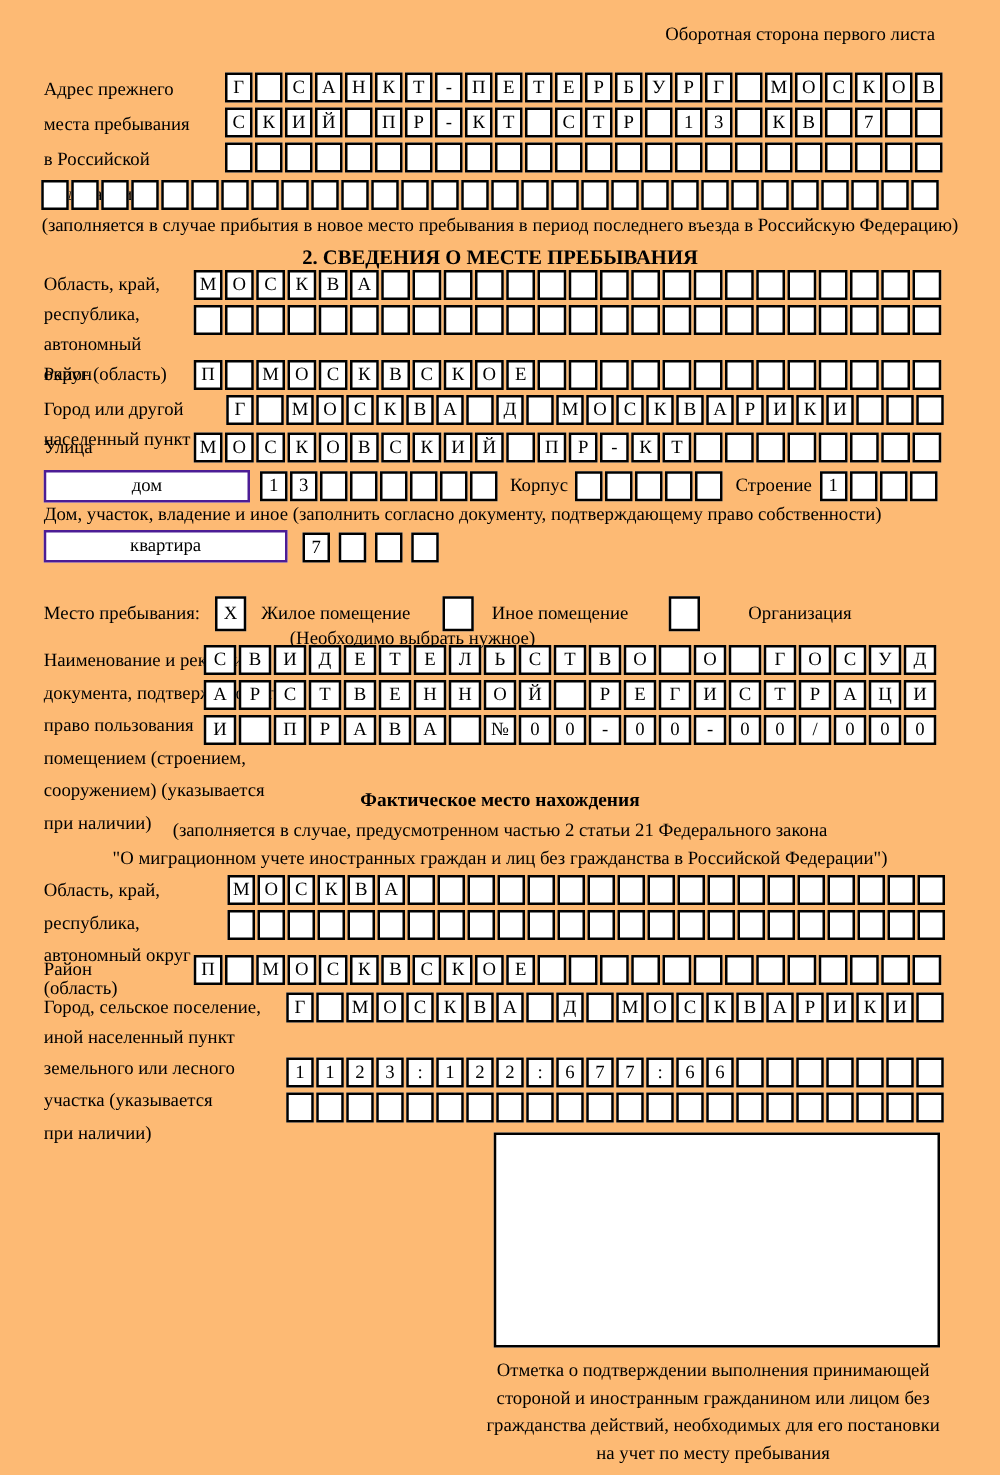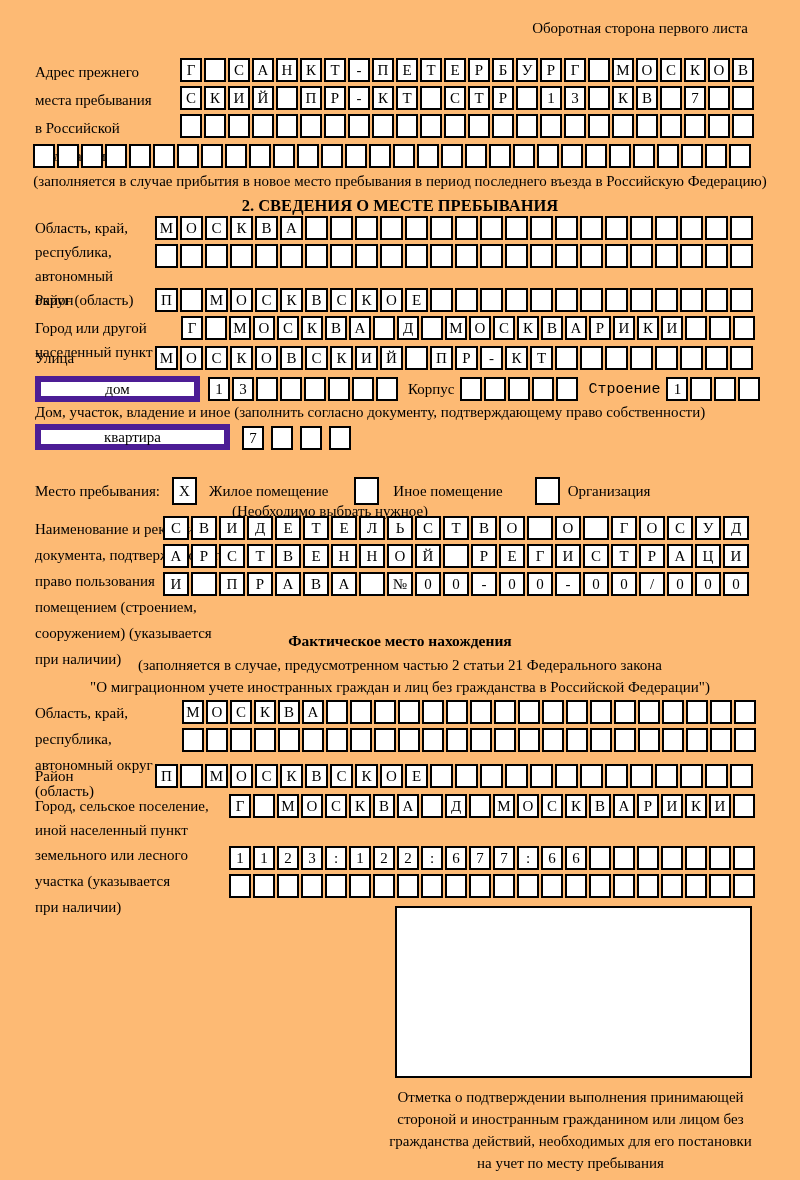--- a/index.html
+++ b/index.html
@@ -20,21 +20,21 @@
   .cell {
     box-sizing:border-box; flex:none; width:22px; height:24px;
     border:2px solid #000; background:#fff;
     display:flex; align-items:center; justify-content:center;
     font-size:15px; line-height:1;
   }
   .cells-s .cell { width:23px; }
   .cells-doc .cell { width:26px; }
   .cells-q { gap:7px; }
   .widebox {
-    box-sizing:border-box; border:6px solid #4c1d95; height:26px;
+    box-sizing:border-box; border:2px solid #4c1d95; height:26px;
     display:flex; align-items:center; justify-content:center; flex:none;
     background:#fff;
   }
   .caption { text-align:center; }
   .caption-left { text-align:left; }
   .title { font-weight:bold; font-size:16.5px; text-align:center; width:100%; }
   .checkbox {
     box-sizing:border-box; width:25px; height:28px; border:2px solid #000;
     display:flex; align-items:center; justify-content:center; flex:none;
     font-size:15px; background:#fff;
@@ -350,21 +350,21 @@
         <span class="cell"></span>
       </div>
     <div style="margin-left:10px;">Корпус</div>
     <div class="cells" style="margin-left:6px;">
         <span class="cell"></span>
         <span class="cell"></span>
         <span class="cell"></span>
         <span class="cell"></span>
         <span class="cell"></span>
       </div>
-    <div style="margin-left:10px;font-family:Liberation Mono, monospace;">Строение</div>
+    <div style="margin-left:10px;">Строение</div>
     <div class="cells" style="margin-left:6px;">
         <span class="cell">1</span>
         <span class="cell"></span>
         <span class="cell"></span>
         <span class="cell"></span>
       </div>
   </div>
 
   <div class="abs caption-left" style="top:404px; left:35px;">Дом, участок, владение и иное (заполнить согласно документу, подтверждающему право собственности)</div>
 
@@ -379,21 +379,21 @@
   </div>
 
 
   <div class="grp inline" style="top:477px; left:35px; ">
     <div>Место пребывания:</div>
     <div class="checkbox" style="margin-left:12px;">X</div>
     <div style="margin-left:12px;">Жилое помещение</div>
     <div class="checkbox" style="margin-left:26px;"></div>
     <div style="margin-left:14px;">Иное помещение</div>
     <div class="checkbox" style="margin-left:32px;"></div>
-    <div style="margin-left:8px;">Организация</div>
+    <div style="margin-left:39px;">Организация</div>
   </div>
 
   <div class="abs caption" style="top:503px; left:0; width:660px;">(Необходимо выбрать нужное)</div>
 
   <div class="grp" style="top:516px; left:35px;">
     <div class="lbl lh26" style="width:128px;">
       <div>Наименование и реквизиты</div>
       <div>документа, подтверждающего</div>
       <div>право пользования</div>
       <div>помещением (строением,</div>

